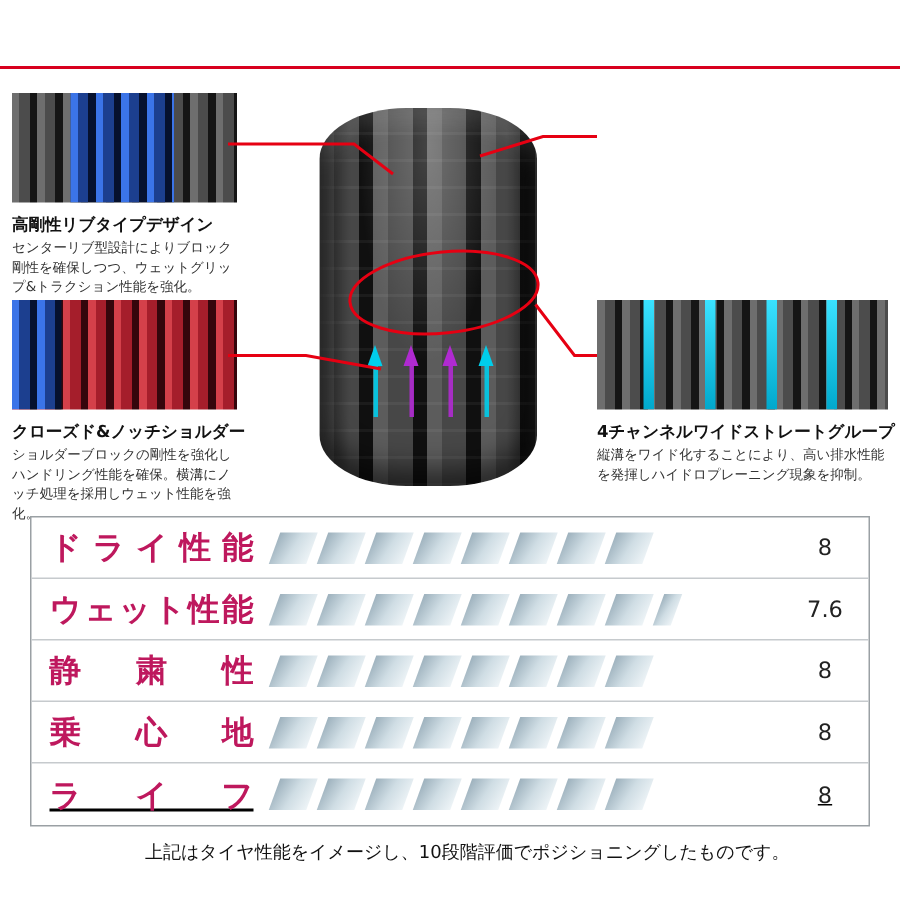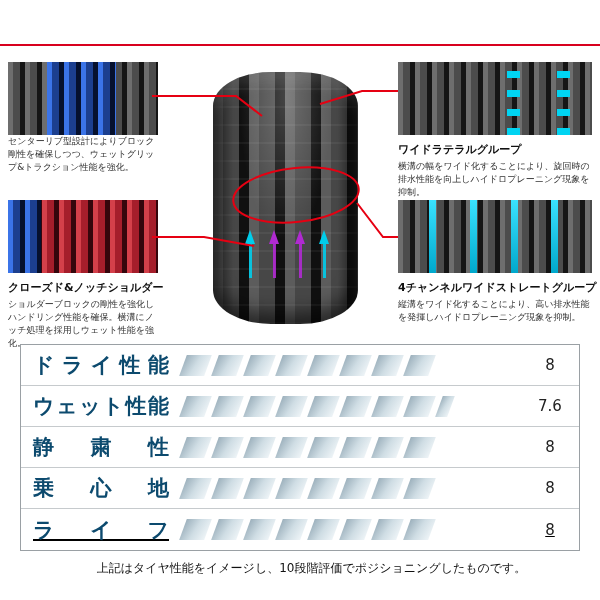--- a/index.html
+++ b/index.html
@@ -47,52 +47,45 @@
     border-right:5px solid transparent; border-bottom:14px solid currentColor; }
   .flow-arrow .tail { width:3px; height:34px; background:currentColor; margin-left:3.5px; opacity:.9; }
   .cyan   { color:#00cdeb; }
   .purple { color:#b02ad1; }
 
   .callouts { position:absolute; left:0; top:0; width:600px; height:344px; pointer-events:none; }
 
   .perf { position:absolute; left:20px; top:344px; width:560px; border:1px solid #9aa0a4; background:#fff; }
   .perf-row { display:flex; align-items:center; height:41px; border-bottom:1px solid #c6cacd; }
   .perf-row:last-child { border-bottom:none;text-decoration:underline; }
-  .perf-label { width:148px; padding-left:12px; font-size:21px; font-weight:bold; color:#0c4a6e;
+  .perf-label { width:148px; padding-left:12px; font-size:21px; font-weight:bold; color:#be185d;
     text-align:justify; text-align-last:justify; }
   .perf-bar { flex:1; display:flex; align-items:center; height:22px; margin-left:14px; }
   .seg { width:25px; height:21px; margin-right:7px; transform:skewX(-20deg); flex:none;
     background:linear-gradient(105deg,#9db1bd 0%,#cfdde4 50%,#eef4f7 100%); }
   .seg.half { width:12px; }
   .perf-value { width:58px; text-align:center; font-size:15px; color:#222; }
 
   .perf-note { position:absolute; left:0; top:560px; width:600px; text-align:center;
     font-size:12px; color:#111;padding-left:23px; }
 </style>
 </head>
 <body>
 
 <div class="top">
   <div class="title-rule"></div>
 
   <div class="feature" id="f-tl">
     <div class="tread gray">
       <div class="band-blue"></div>
     </div>
+    <div class="f-title">高剛性リブタイプデザイン</div>
     <div class="f-desc">センターリブ型設計によりブロック剛性を確保しつつ、ウェットグリップ&amp;トラクション性能を強化。</div>
   </div>
 
-  <div class="feature" id="f-tr">
-    <div class="tread gray">
-      <div class="cyan-dashes" style="left:56%;"></div>
-      <div class="cyan-dashes" style="left:82%;"></div>
-    </div>
-    <div class="f-title">ワイドラテラルグループ</div>
-    <div class="f-desc">横溝の幅をワイド化することにより、旋回時の排水性能を向上しハイドロプレーニング現象を抑制。</div>
-  </div>
 
   <div class="feature" id="f-bl">
     <div class="tread red">
       <div class="band-blue"></div>
     </div>
     <div class="f-title">クローズド&amp;ノッチショルダー</div>
     <div class="f-desc">ショルダーブロックの剛性を強化しハンドリング性能を確保。横溝にノッチ処理を採用しウェット性能を強化。</div>
   </div>
 
   <div class="feature" id="f-br">

